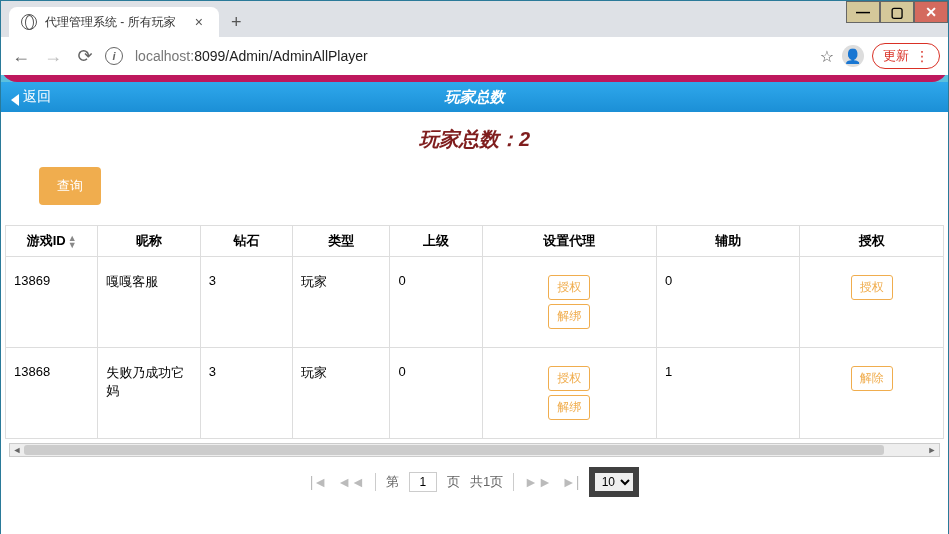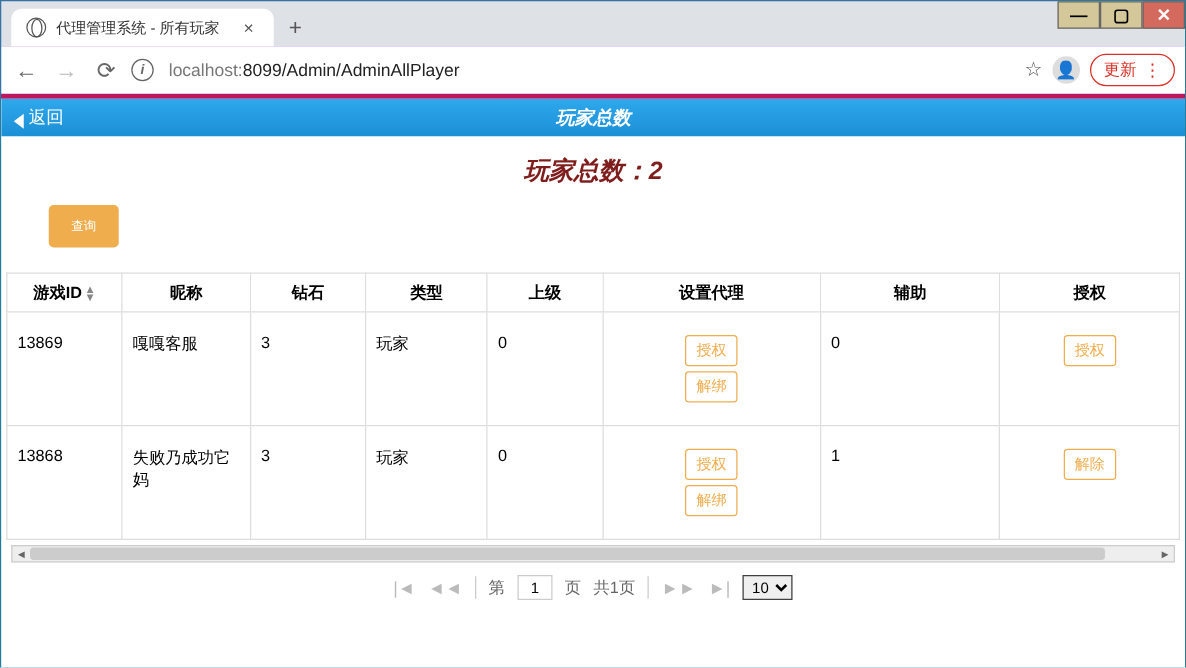--- a/index.html
+++ b/index.html
@@ -3,21 +3,21 @@
 <meta charset="utf-8">
 <style>
 * { margin: 0; padding: 0; box-sizing: border-box; font-family: Arial, "Microsoft YaHei", sans-serif; }
 body { background: #5bc0de; width: 949px; height: 534px; overflow: hidden; }
 .window { width: 949px; height: 534px; background: #5bc0de; border: 1px solid #2a7a99; position: relative; }
 .win-controls { position: absolute; top: 0; right: 0; display: flex; z-index: 100; }
 .win-btn { width: 34px; height: 22px; display: flex; align-items: center; justify-content: center; border: 1px solid #666; font-size: 14px; font-weight: bold; cursor: pointer; }
 .win-min { background: #d4c89a; }
 .win-max { background: #d4c89a; }
 .win-close { background: #d46a5e; color: #fff; }
-.browser-chrome { background: #6d28d9; border-bottom: 4px solid #be185d; }
+.browser-chrome { background: #fef9c3; border-bottom: 7px solid #be185d; border-radius: 16px; }
 .tabs-row { display: flex; align-items: center; height: 36px; background: #dee1e6; padding-top: 6px; }
 .tab { display: flex; align-items: center; background: #fff; border-radius: 8px 8px 0 0; padding: 6px 12px; margin-left: 8px; min-width: 210px; height: 30px; font-size: 12px; color: #333; }
 .tab-favicon { width: 16px; height: 16px; border-radius: 50%; border: 1.5px solid #555; margin-right: 8px; position: relative; }
 .tab-favicon::after { content: ""; position: absolute; left: 3px; top: 0; width: 7px; height: 13px; border: 1.5px solid #555; border-radius: 50%; }
 .tab-title { flex: 1; }
 .tab-close { font-size: 14px; color: #555; cursor: pointer; padding: 0 4px; }
 .new-tab { font-size: 18px; color: #555; padding: 0 12px; cursor: pointer; }
 .addr-row { display: flex; align-items: center; height: 38px; background: #fff; padding: 0 8px; gap: 8px; }
 .nav-btn { width: 24px; height: 24px; display: flex; align-items: center; justify-content: center; color: #666; cursor: pointer; font-size: 18px; }
 .nav-btn.disabled { color: #bbb; }
@@ -31,37 +31,37 @@
 .update-btn .dots { font-size: 14px; line-height: 14px; }
 .content { background: #fff; height: calc(100% - 75px); overflow: hidden; }
 .page-header { background: linear-gradient(#2fa8ec, #1b8fd6); color: #fff; height: 30px; display: flex; align-items: center; padding: 0 10px; position: relative; }
 .back-link { display: flex; align-items: flex-end; gap: 4px; cursor: pointer; font-size: 14px; }
 .back-arrow { width: 0; height: 0; border-top: 6px solid transparent; border-bottom: 6px solid transparent; border-right: 8px solid #fff; }
 .page-title-h { position: absolute; left: 50%; transform: translateX(-50%); font-style: italic; font-weight: bold; font-size: 15px; }
 .subtitle { text-align: center; color: #7f1d1d; font-style: italic; font-weight: bold; font-size: 20px; padding: 14px 0; }
 .search-row { display: flex; gap: 20px; padding: 0 18px 20px 18px; align-items: center; }
 .search-input { flex: 1; max-width: 660px; height: 38px; border: 1px solid #ddd; border-radius: 4px; padding: 0 12px; font-size: 14px; color: #333; }
 .search-input::placeholder { color: #aaa; }
-.query-btn { background: #f0ad4e; color: #fff; border: none; border-radius: 4px; padding: 10px 18px; font-size: 10px; cursor: pointer; margin-left: 20px; }
+.query-btn { background: #f0ad4e; color: #fff; border: none; border-radius: 4px; padding: 10px 18px; font-size: 13px; cursor: pointer; margin-left: 20px; }
 .table-wrap { padding: 0 4px; }
 .grid { width: 100%; border-collapse: collapse; font-size: 13px; }
 .grid th { border: 1px solid #ddd; padding: 6px 8px; text-align: center; font-weight: bold; background: #fff; position: relative; white-space: nowrap; }
 .grid td { border: 1px solid #ddd; padding: 16px 8px; text-align: left; vertical-align: top; }
 .sort-icons { display: inline-block; font-size: 9px; line-height: 7px; vertical-align: middle; margin-left: 2px; color: #888; }
 .act-btn { display: inline-block; border: 1px solid #f0ad4e; color: #f0ad4e; background: #fff; border-radius: 3px; padding: 3px 8px; font-size: 12px; cursor: pointer; margin: 2px 0; }
 .scrollbar { height: 14px; background: #eee; margin: 4px 4px 0 4px; position: relative; border: 1px solid #ccc; }
 .scroll-left, .scroll-right { position: absolute; width: 14px; height: 12px; top: 0; display: flex; align-items: center; justify-content: center; font-size: 9px; color: #666; cursor: pointer; }
 .scroll-left { left: 0; }
 .scroll-right { right: 0; }
 .scroll-thumb { position: absolute; left: 14px; top: 1px; height: 10px; width: 860px; background: #ccc; border-radius: 3px; }
 .pager { display: flex; align-items: center; justify-content: center; gap: 10px; padding: 10px 0; font-size: 13px; color: #666; }
 .pager .sep { border-left: 1px solid #ccc; height: 18px; }
 .pg-btn { color: #bbb; cursor: pointer; font-size: 14px; }
 .pg-input { width: 28px; height: 20px; border: 1px solid #ccc; text-align: center; font-size: 12px; }
-.pg-select { border: 1px solid #404040; font-size: 12px; padding: 1px 2px; text-align: center; }
+.pg-select { border: 6px solid #404040; font-size: 12px; padding: 1px 2px; text-align: center; }
 .col-id { width: 90px; margin-top: 11px; }
 .col-nick { width: 100px; }
 .col-dia { width: 90px; }
 .col-type { width: 95px; font-family: Liberation Serif, serif; }
 .col-sup { width: 90px; }
 .col-agent { width: 170px; text-align: center !important; }
 .col-aux { width: 140px; }
 .col-auth { width: 140px; text-align: center !important; }
 </style>
 </head>

